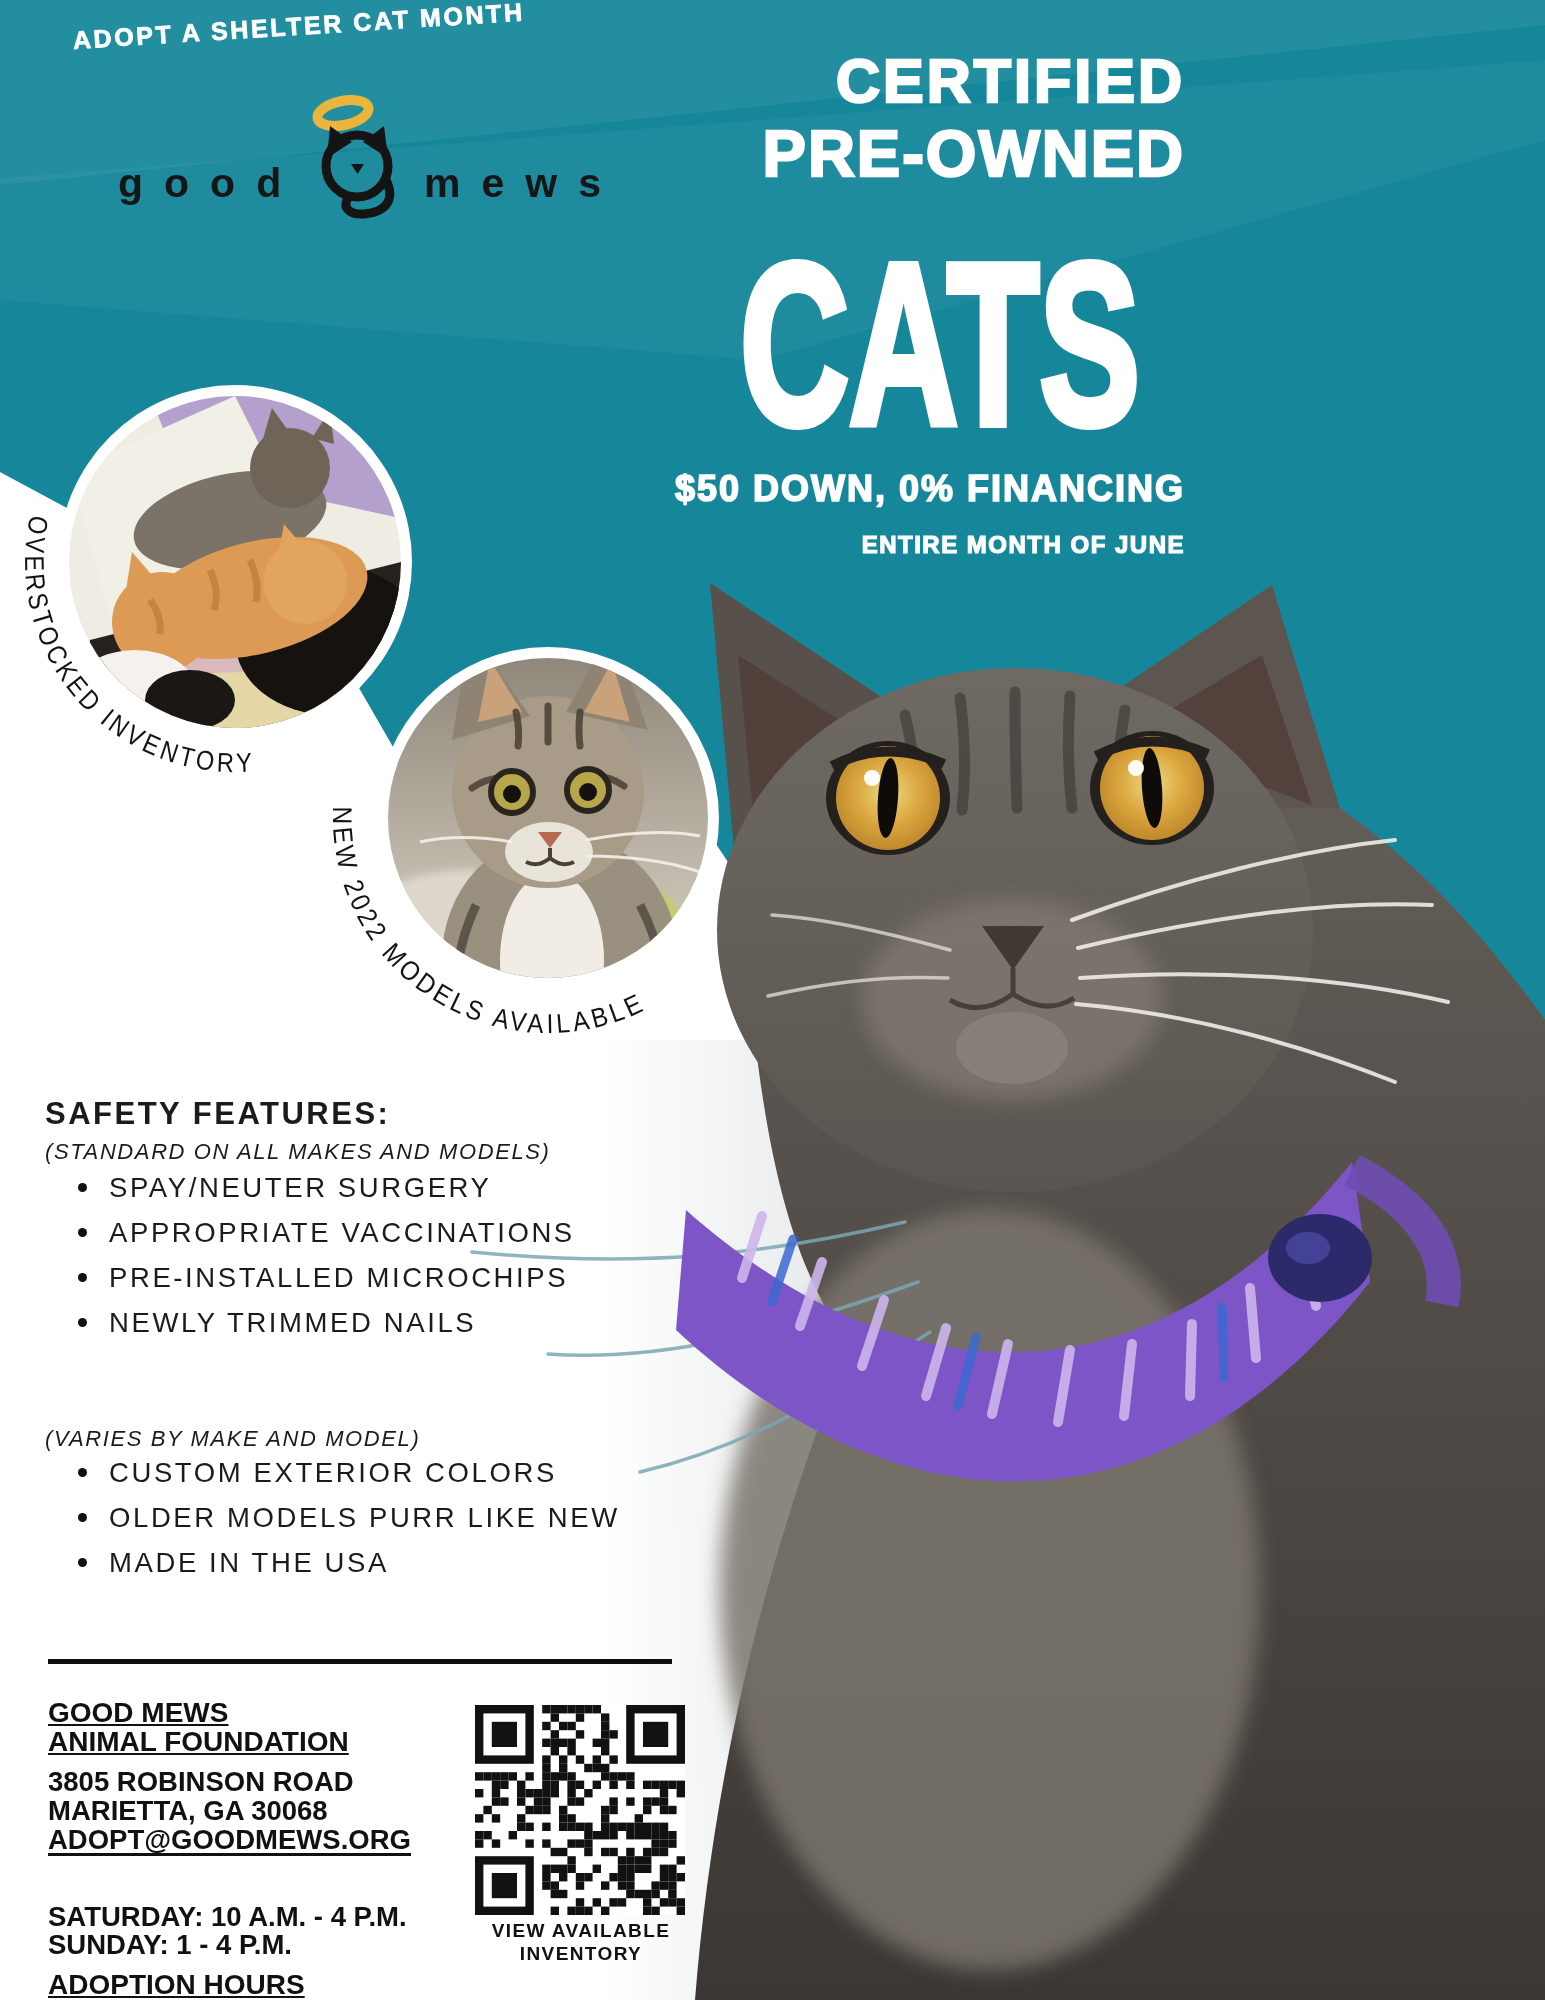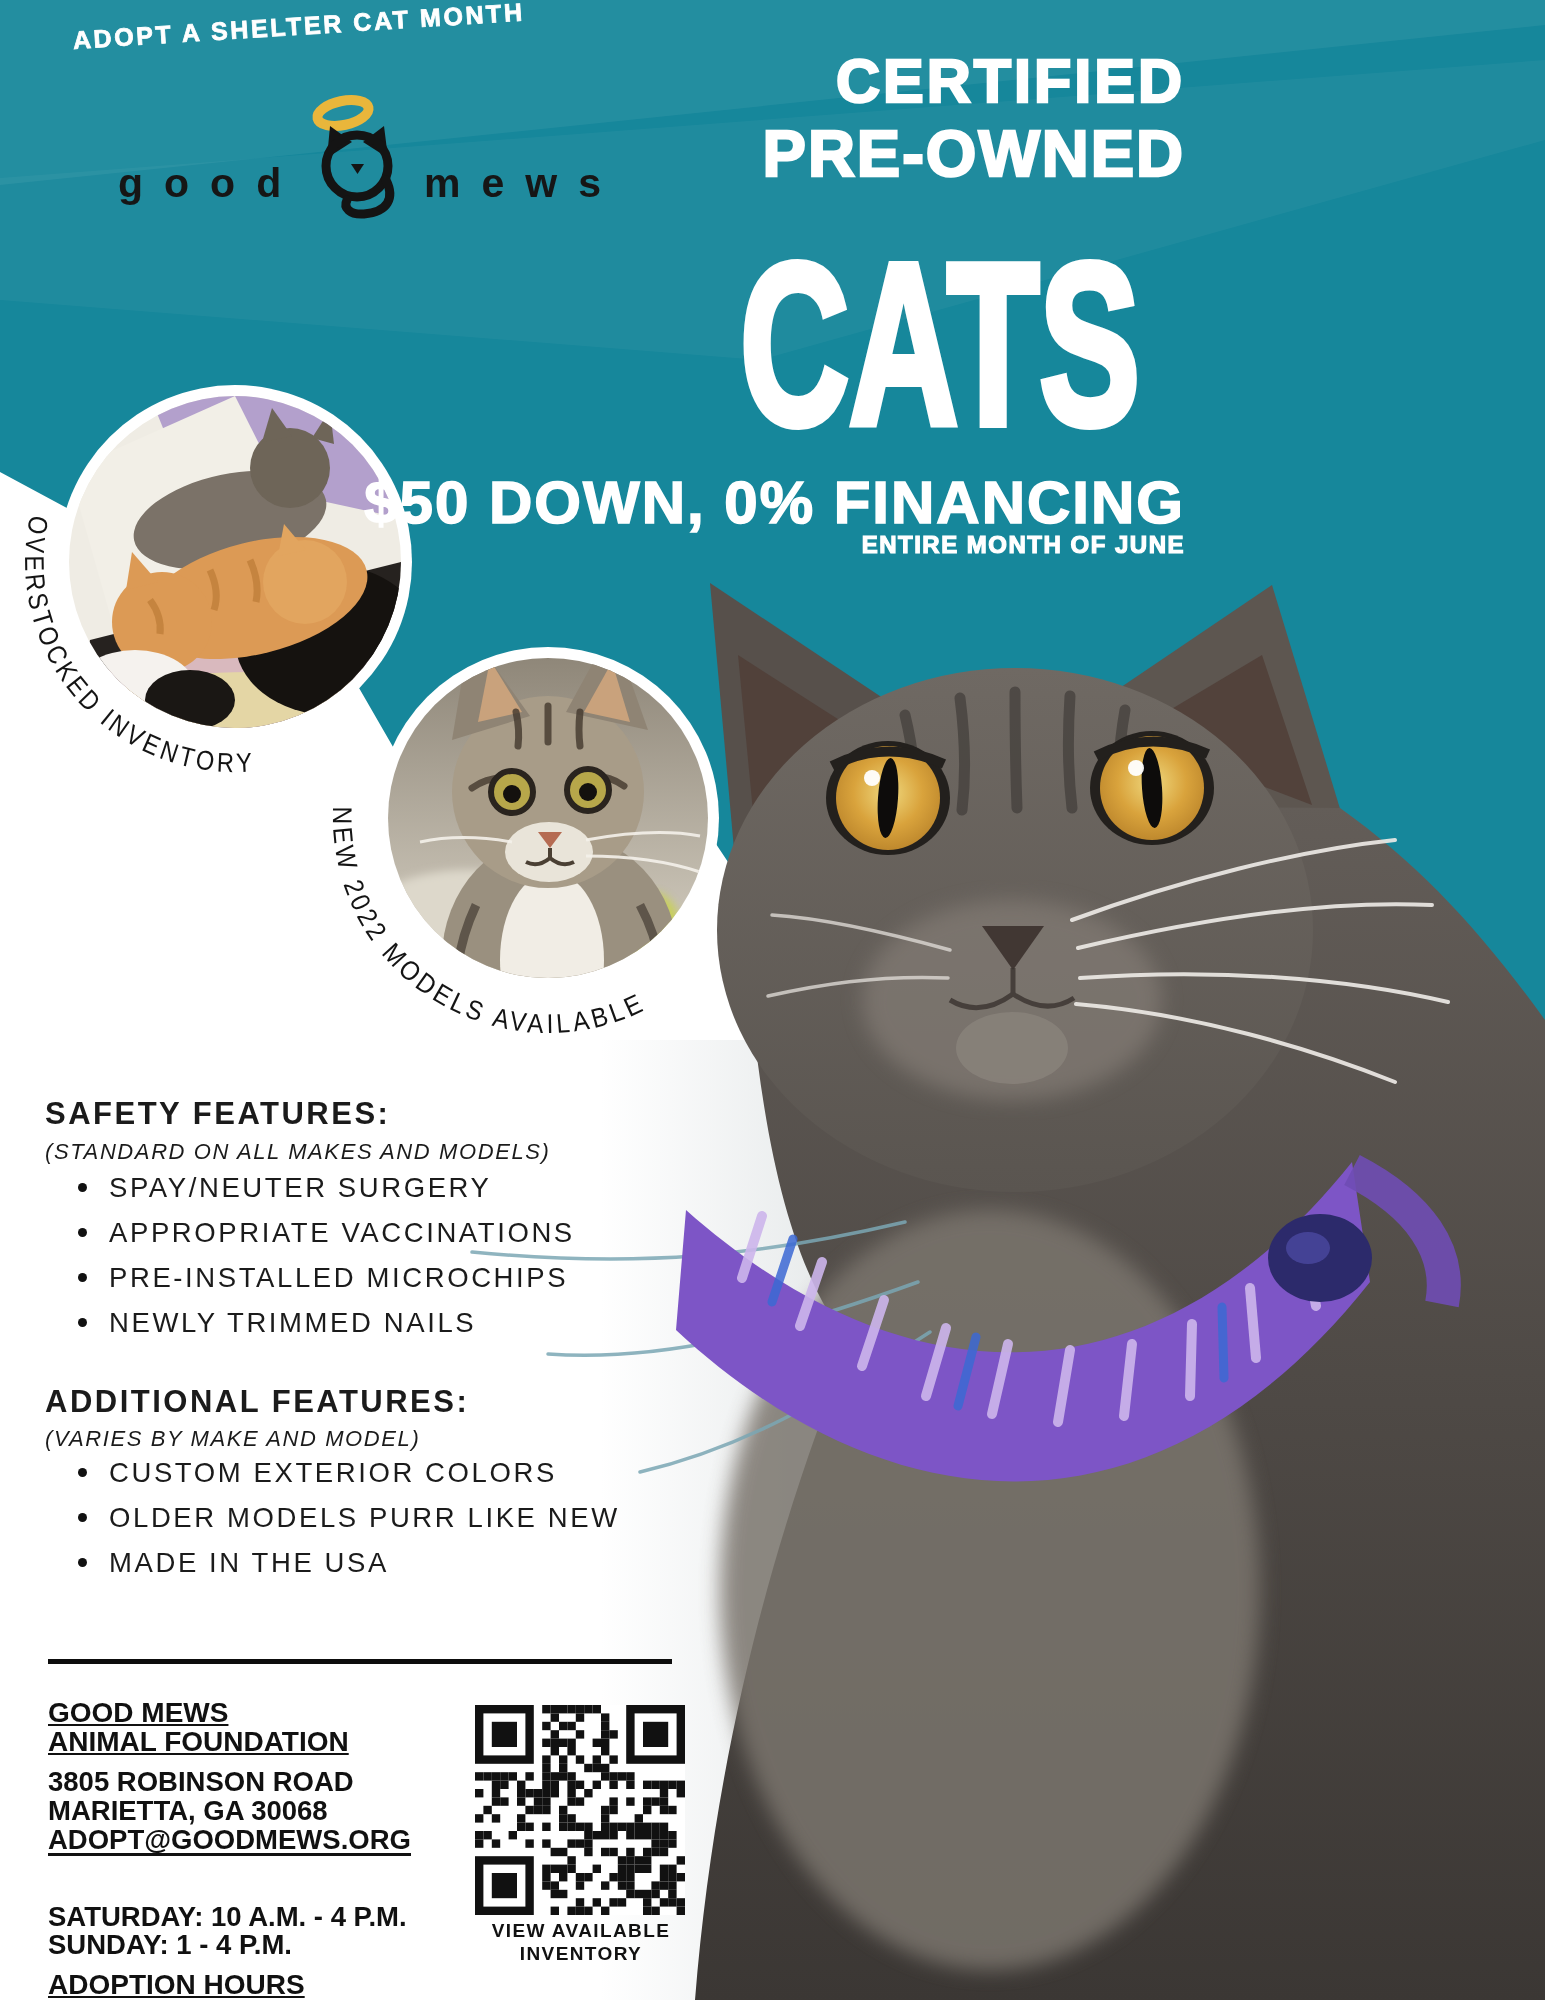--- a/index.html
+++ b/index.html
@@ -18,21 +18,21 @@
   .logo-word{
     top:160px;color:#161616;font-weight:bold;font-size:41px;
     letter-spacing:21px;white-space:nowrap;
   }
   .logo-good{left:118px;}
   .logo-mews{left:424px;}
   
   .hl{right:360px;color:#fff;font-weight:bold;text-align:right;white-space:nowrap;}
   .hl1{top:46px;font-size:61px;letter-spacing:3px;-webkit-text-stroke:2.5px #fff;}
   .hl2{top:116px;font-size:65px;letter-spacing:2px;-webkit-text-stroke:2.5px #fff;}
-  .offer1{top:468px;font-size:60px;letter-spacing:2px;-webkit-text-stroke:1.6px #fff;}
+  .offer1{top:468px;font-size:36px;letter-spacing:2px;-webkit-text-stroke:1.6px #fff;}
   .offer2{top:531px;font-size:24px;letter-spacing:1.5px;-webkit-text-stroke:1.2px #fff;}
   
   .feat{left:45px;color:#1b1b1b;}
   .feat-title{font-size:31px;font-weight:bold;letter-spacing:2.5px;white-space:nowrap;}
   .feat-sub{font-size:22px;font-style:italic;letter-spacing:1.6px;white-space:nowrap;}
   ul.feature-list{list-style:none;margin:0;padding:0;}
   ul.feature-list li{
     display:flex;align-items:flex-start;height:45px;
     font-size:27.5px;letter-spacing:2.6px;white-space:nowrap;color:#1b1b1b;
   }
@@ -307,21 +307,20 @@
     <li>
         <span class="dot"></span>
         <span>PRE-INSTALLED MICROCHIPS</span>
       </li>
     <li>
         <span class="dot"></span>
         <span>NEWLY TRIMMED NAILS</span>
       </li>
   </ul>
 
-  <div class="abs feat feat-title" style="top:1384px">ADDITIONAL FEATURES:</div>
   <div class="abs feat feat-sub" style="top:1426px">(VARIES BY MAKE AND MODEL)</div>
   <ul class="abs feature-list" style="left:45px;top:1457px">
     <li>
         <span class="dot"></span>
         <span>CUSTOM EXTERIOR COLORS</span>
       </li>
     <li>
         <span class="dot"></span>
         <span>OLDER MODELS PURR LIKE NEW</span>
       </li>

